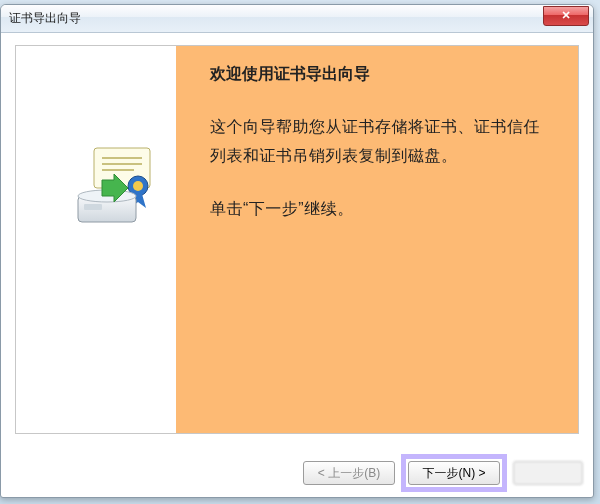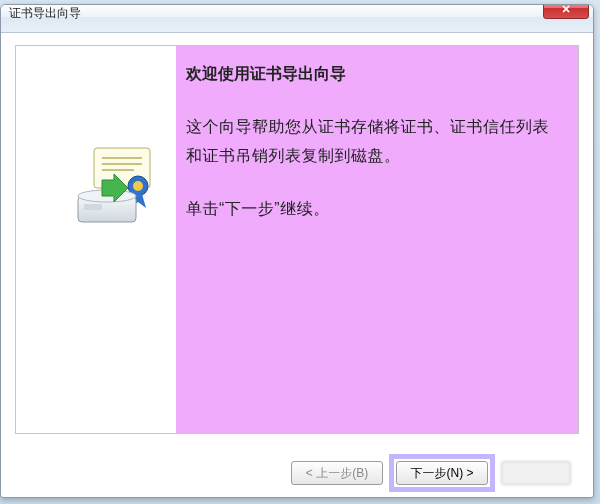--- a/index.html
+++ b/index.html
@@ -7,52 +7,53 @@
   body { background: linear-gradient(to bottom, #d8e6f2 0%, #c9dceb 100%); padding: 4px 6px 6px 0; }
 
   .window {
     width: 594px; height: 494px; background: #fff;
     border: 1px solid #8a9aa8; border-radius: 6px 6px 3px 3px;
     box-shadow: 0 2px 6px rgba(0,0,0,.25);
     display: flex; flex-direction: column; overflow: hidden;
   }
 
   .titlebar {
-    height: 28px; display: flex; align-items: flex-start;
+    height: 28px; display: flex; align-items: center;
     background: linear-gradient(to bottom, #fdfdfe 0%, #ecf2f8 45%, #dee9f3 46%, #e8f0f8 100%);
     border-bottom: 1px solid #b9c7d4; padding-left: 8px;
   }
   .titlebar-text { font-size: 12px; color: #1a1a1a; }
   .titlebar-spacer { flex: 1; }
   .close-btn {
     width: 46px; height: 20px; margin-right: 4px; margin-top: -6px;
     background: linear-gradient(to bottom, #f3a1a1 0%, #e66 45%, #c73232 46%, #d94b4b 100%);
     border: 1px solid #8e2b2b; border-radius: 0 0 3px 3px;
     display: flex; align-items: center; justify-content: center; cursor: pointer;
   }
   .close-x { color: #fff; font-size: 11px; font-weight: bold; line-height: 1; }
 
   .wizard-body {
     flex: 1; display: flex; border: 1px solid #c7c7c7; margin: 12px 14px 15px 14px;
-    background: #f0abfc;
+    background: #fdba74;
+    gap: 24px;
   }
   .side-panel {
     width: 160px; background: #fff; position: relative;
   }
   .cert-art { position: absolute; top: 100px; left: 60px; }
 
   .content-panel {
     flex: 1; padding: 18px 24px 10px 10px; color: #222;
   }
   .heading { font-size: 16px; font-weight: bold; margin-bottom: 28px; }
   .para { font-size: 16px; line-height: 1.8; margin-bottom: 24px; letter-spacing: .5px; }
 
   .footer {
     height: 48px; display: flex; align-items: center; justify-content: flex-end;
-    padding-right: 22px; gap: 6px; position: relative;
+    padding-right: 10px; gap: 6px; position: relative;
   }
   .btn {
     min-width: 92px; height: 24px; font-size: 12px;
     background: linear-gradient(to bottom, #fefefe, #e7e7e7);
     border: 1px solid #9c9c9c; border-radius: 3px; cursor: pointer;
     display: inline-flex; align-items: center; justify-content: center;
     padding: 0 8px;
   }
   .btn[disabled] { color: #8a8a8a; cursor: default; }
   .btn-next-wrap {

